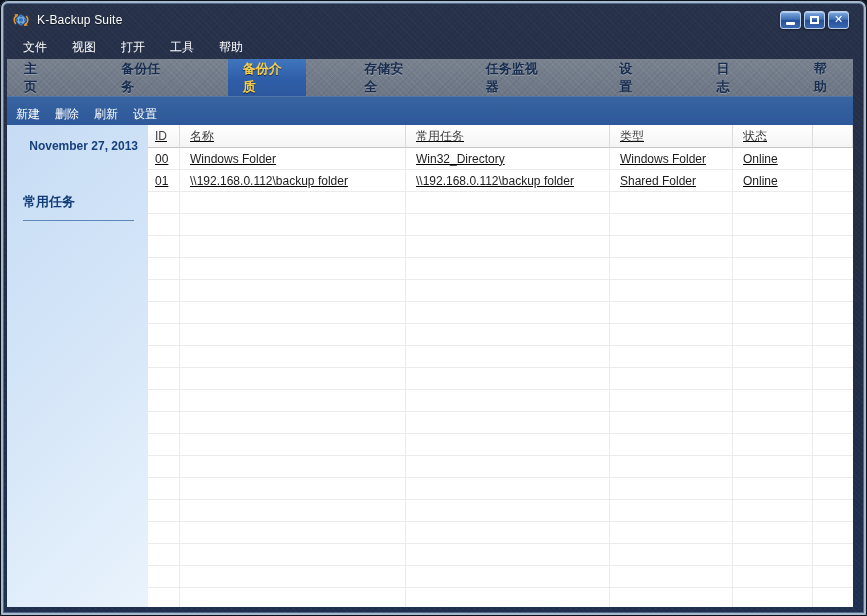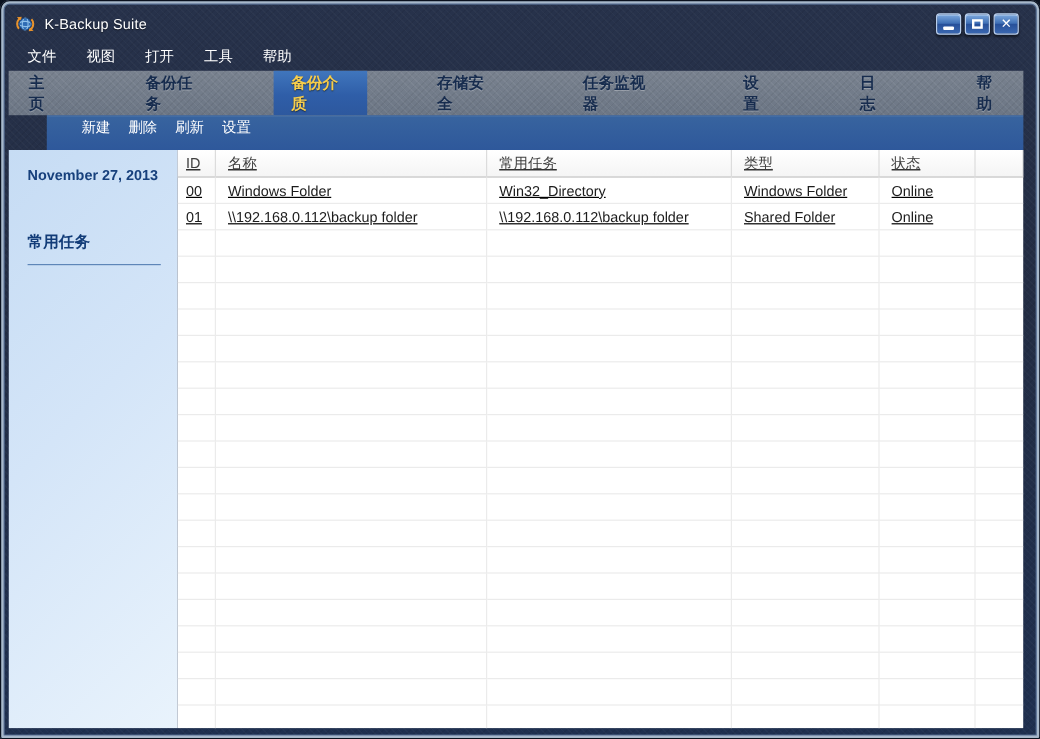--- a/index.html
+++ b/index.html
@@ -76,39 +76,38 @@
     text-shadow:0 1px 0 rgba(255,255,255,0.25);
   }
   .tab.active {
     background:linear-gradient(180deg,#4076bd 0%, #2f5ea8 55%, #2d589e 100%);
     color:#f7cd4b;
     text-shadow:0 1px 1px rgba(0,0,0,0.55);
   }
   
   .toolbar {
     height:29px; flex:0 0 29px;
-    display:flex; align-items:flex-start;
-    padding:0 25px;
+    display:flex; align-items:flex-end;
+    padding:0 5px;
     background:linear-gradient(180deg,#38649f 0%, #2e589b 100%);
     color:#fff; font-size:12px;
     box-shadow:inset 0 1px 0 rgba(255,255,255,0.12);
-    margin-left:32px;
   }
   .tool-item { padding:2px 4px; margin-right:7px; cursor:pointer; }
   
   .content { flex:1; display:flex; overflow:hidden; }
   .sidebar {
     flex:0 0 141px; width:141px;
     background:linear-gradient(135deg,#c6dcf4 0%, #d4e5f8 45%, #e9f3fc 100%);
     padding:14px 10px 0 16px;
     overflow:hidden;
   }
   .side-date {
     font-size:12px; font-weight:bold; color:#17407c;
-    text-align:left; margin-bottom:40px; white-space:nowrap;
+    text-align:right; margin-bottom:40px; white-space:nowrap;
   }
   .side-heading { font-size:13px; font-weight:bold; color:#123c78; margin-bottom:9px; }
   .side-divider { border:none; border-top:1px solid #5e86b8; margin:0 4px 10px 0; }
   .side-link { font-size:12px; color:#1d4fa0; margin-bottom:4px; cursor:pointer; }
   
   .table-area { flex:1; background:#fff; overflow:hidden; display:flex; flex-direction:column; }
   .t-row {
     display:grid;
     grid-template-columns:32px 226px 204px 123px 80px 1fr;
     flex:0 0 22px; height:22px;text-decoration:underline;

